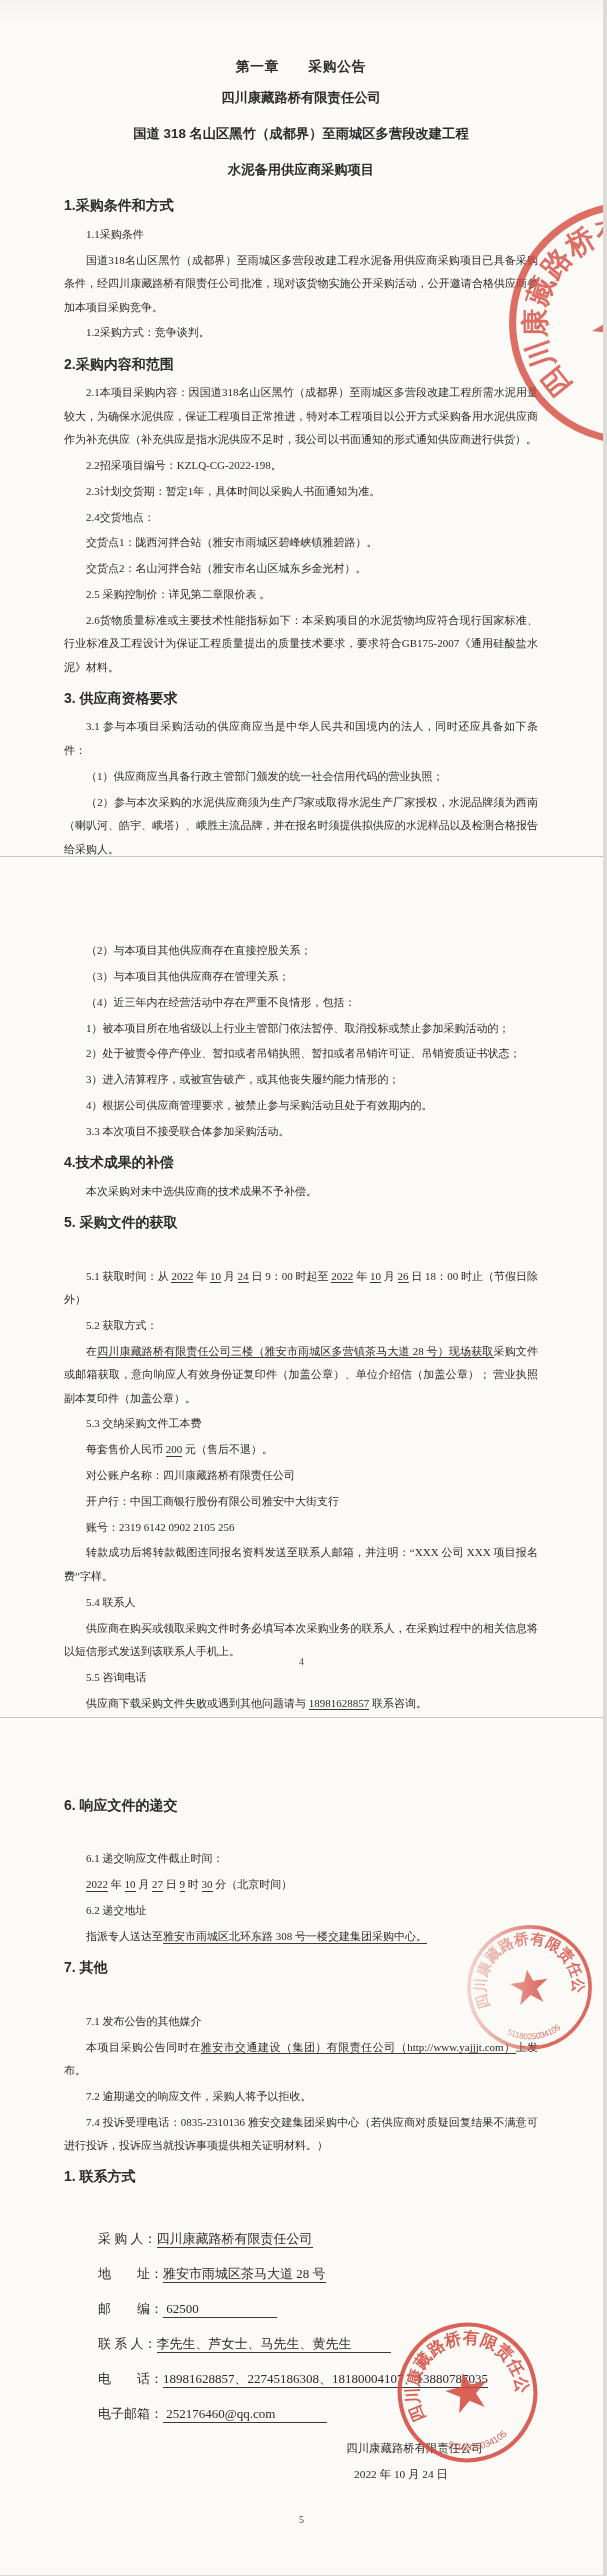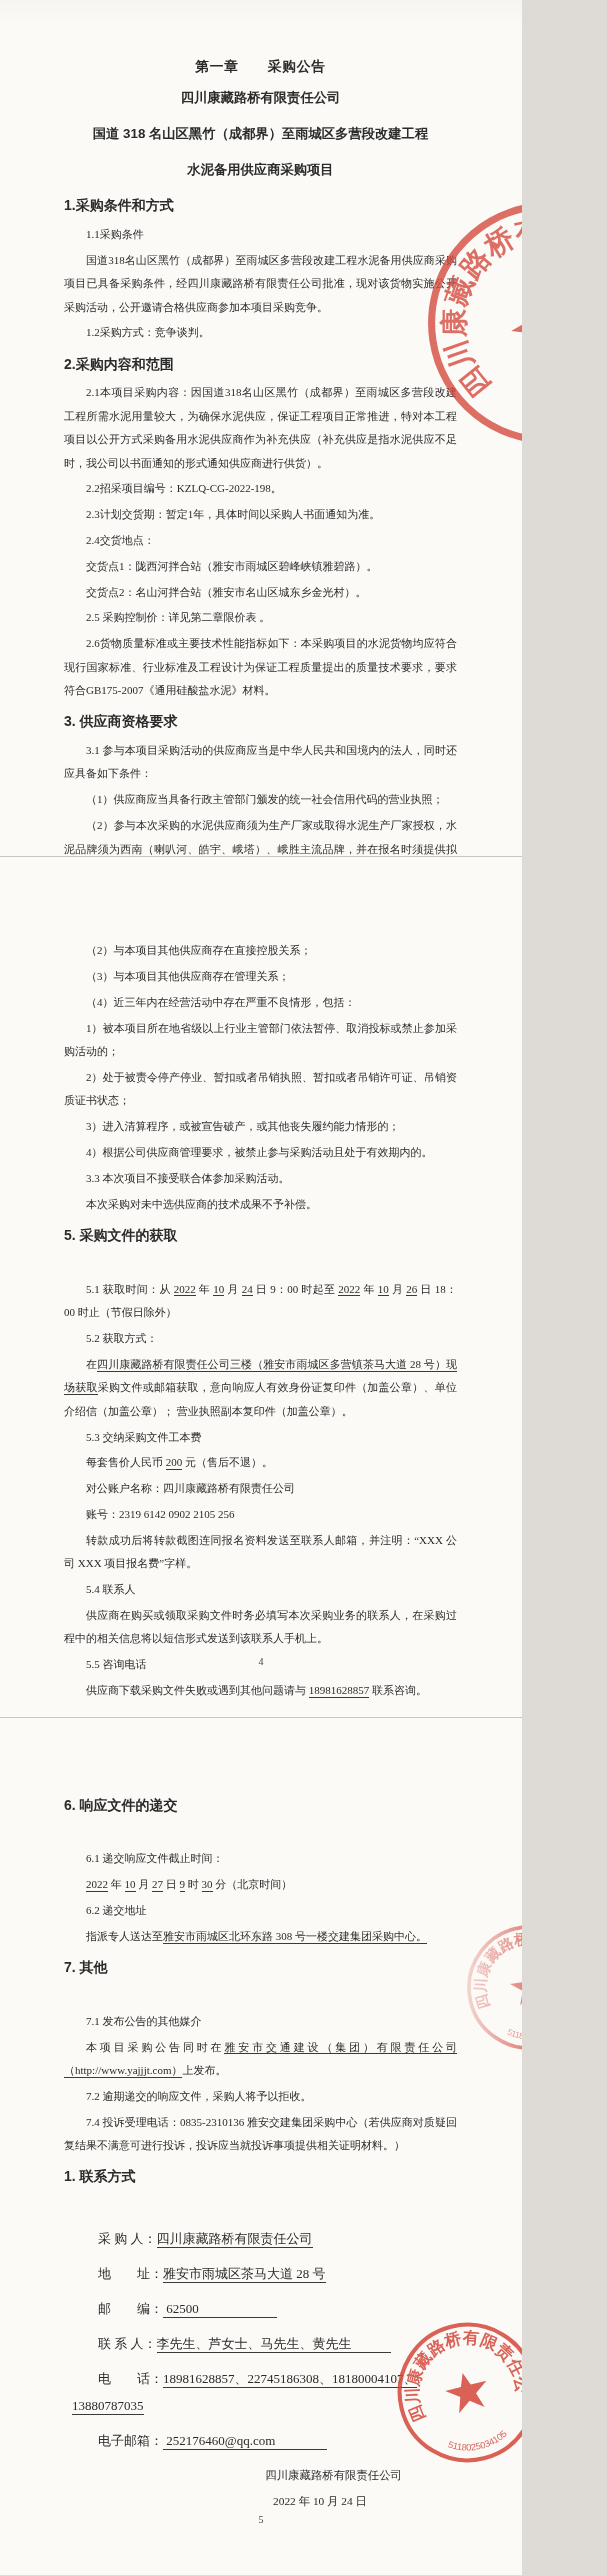--- a/index.html
+++ b/index.html
@@ -6,21 +6,21 @@
   body{
     width:607px;height:2576px;
     background:#dedbd6;
     font-family:"Liberation Serif","DejaVu Serif",serif;
     color:#2b2b2b;
     position:relative;
     overflow:hidden;
   }
   .page{
     position:relative;
-    width:522px;
+    width:603px;
     box-sizing:border-box;
     background:#fbfaf7;
     overflow:hidden;
     padding-left:64px;
     padding-right:65px;
   }
   .page-1{height:856px;padding-top:53px;background:linear-gradient(180deg,#f6f5f2 0%,#fbfaf7 3%,#fbfaf7 100%);}
   .page-2{height:861px;padding-top:80px;border-top:1.5px solid #c9c6c0;}
   .page-3{height:858px;padding-top:68px;border-top:1.5px solid #c9c6c0;}
   .chapter-title{
@@ -115,29 +115,31 @@
 <div class="page page-2">
   <div class="content">
       <div class="para">（2）与本项目其他供应商存在直接控股关系；</div>
       <div class="para">（3）与本项目其他供应商存在管理关系；</div>
       <div class="para">（4）近三年内在经营活动中存在严重不良情形，包括：</div>
       <div class="para">1）被本项目所在地省级以上行业主管部门依法暂停、取消投标或禁止参加采购活动的；</div>
       <div class="para">2）处于被责令停产停业、暂扣或者吊销执照、暂扣或者吊销许可证、吊销资质证书状态；</div>
       <div class="para">3）进入清算程序，或被宣告破产，或其他丧失履约能力情形的；</div>
       <div class="para">4）根据公司供应商管理要求，被禁止参与采购活动且处于有效期内的。</div>
       <div class="para">3.3 本次项目不接受联合体参加采购活动。</div>
+      <div class="h">4.技术成果的补偿</div>
       <div class="para">本次采购对未中选供应商的技术成果不予补偿。</div>
       <div class="h">5. 采购文件的获取</div>
       <div class="spacer"></div>
       <div class="para"><span>5.1 获取时间：从 </span><span class="u">2022</span><span> 年 </span><span class="u">10</span><span> 月 </span><span class="u">24</span><span> 日 9：00 时起至 </span><span class="u">2022</span><span> 年 </span><span class="u">10</span><span> 月 </span><span class="u">26</span><span> 日 18：00 时止（节假日除外）</span></div>
       <div class="para">5.2 获取方式：</div>
       <div class="para"><span>在</span><span class="u">四川康藏路桥有限责任公司三楼（雅安市雨城区多营镇茶马大道 28 号）现场获取</span><span>采购文件或邮箱获取，意向响应人有效身份证复印件（加盖公章）、单位介绍信（加盖公章）； 营业执照副本复印件（加盖公章）。</span></div>
       <div class="para">5.3 交纳采购文件工本费</div>
       <div class="para"><span>每套售价人民币 </span><span class="u">200</span><span> 元（售后不退）。</span></div>
       <div class="para">对公账户名称：四川康藏路桥有限责任公司</div>
+      <div class="para">开户行：中国工商银行股份有限公司雅安中大街支行</div>
       <div class="para">账号：2319 6142 0902 2105 256</div>
       <div class="para">转款成功后将转款截图连同报名资料发送至联系人邮箱，并注明：“XXX 公司 XXX 项目报名费”字样。</div>
       <div class="para">5.4 联系人</div>
       <div class="para">供应商在购买或领取采购文件时务必填写本次采购业务的联系人，在采购过程中的相关信息将以短信形式发送到该联系人手机上。</div>
       <div class="para">5.5 咨询电话</div>
       <div class="para"><span>供应商下载采购文件失败或遇到其他问题请与 </span><span class="u">18981628857</span><span> 联系咨询。</span></div>
     </div>
   <div class="pagenum">4</div>
 </div>
 <div class="page page-3">

